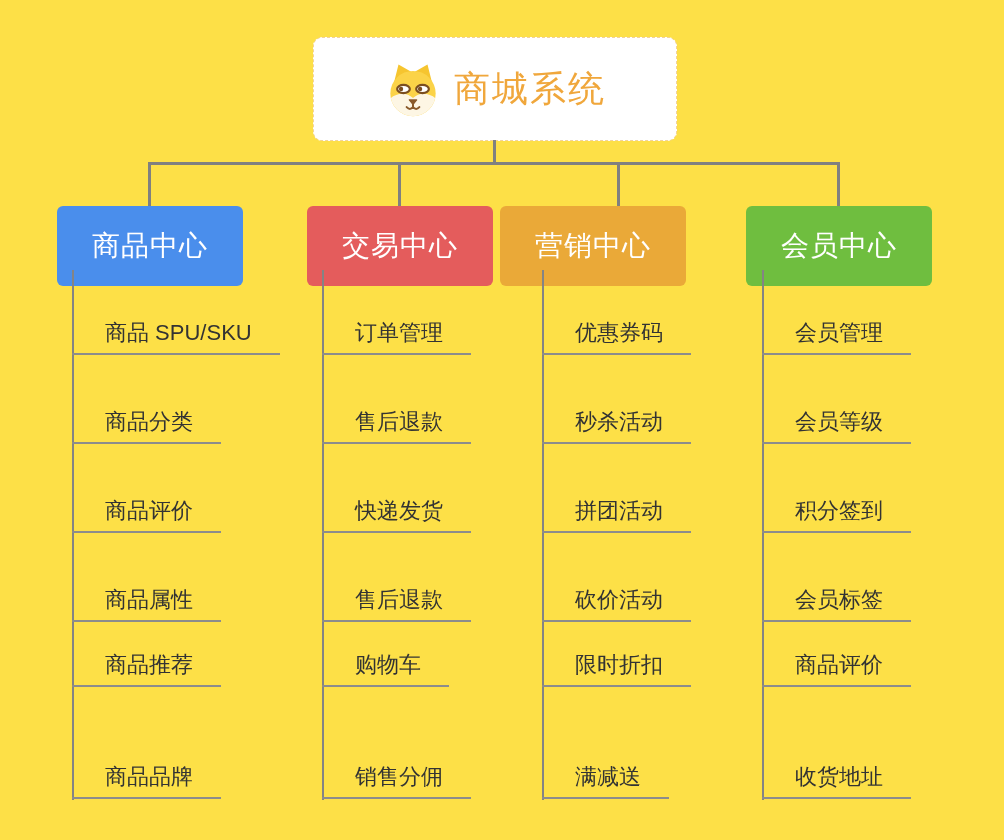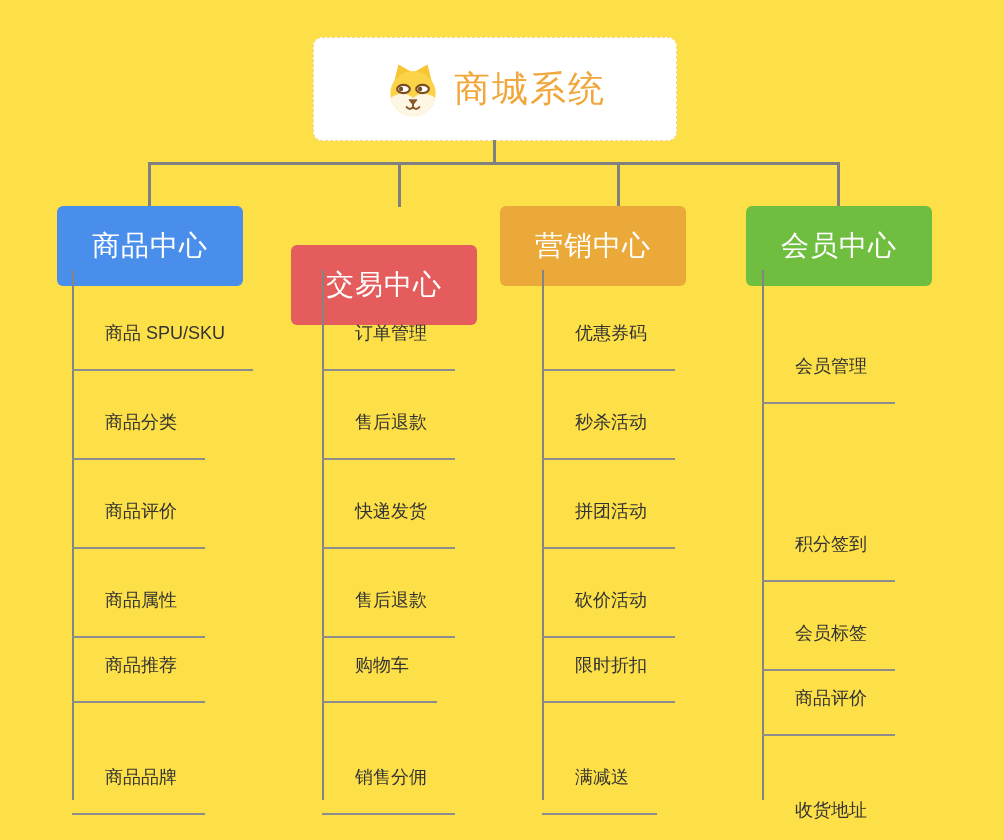--- a/index.html
+++ b/index.html
@@ -43,34 +43,34 @@
   .branch-node{
     position:absolute;
     top:206px;width:186px;height:80px;
     border-radius:6px;
     display:flex;align-items:center;justify-content:center;
     color:#ffffff;
     font-size:28px;
     letter-spacing:1px;
   }
   .b0{left:57px;background:#4a8eec;}
-  .b1{left:291px;background:#e45c5c;margin-top:39px;}
+  .b1{left:307px;background:#e45c5c;}
   .b2{left:500px;background:#eaa938;}
   .b3{left:746px;background:#6fbe3f;}
   
   .leaf{
     position:absolute;
-    font-size:18px;
+    font-size:22px;
     line-height:30px;
     color:#333333;
     white-space:nowrap;
-    padding:0 28px 21px 33px;
+    padding:0 28px 5px 33px;
     border-bottom:2px solid #8c8c8c;
   }
-  .c0{left:72px;} .c1{left:322px;} .c2{left:542px;} .c3{left:762px;margin-top:33px;}
+  .c0{left:72px;} .c1{left:322px;} .c2{left:542px;} .c3{left:762px;}
   .r0{top:318px;} .r1{top:407px;} .r2{top:496px;} .r3{top:585px;} .r4{top:650px;} .r5{top:762px;}
 </style>
 </head>
 <body>
 
 <div class="canvas">
 
   <div class="root-node">
     <span class="dog-icon">
       <svg viewBox="0 0 64 64" width="58" height="58" aria-hidden="true">
@@ -132,18 +132,19 @@
   <div class="leaf c1 r5">销售分佣</div>
 
   <div class="leaf c2 r0">优惠券码</div>
   <div class="leaf c2 r2">拼团活动</div>
   <div class="leaf c2 r1">秒杀活动</div>
   <div class="leaf c2 r3">砍价活动</div>
   <div class="leaf c2 r4">限时折扣</div>
   <div class="leaf c2 r5">满减送</div>
 
   <div class="leaf c3 r0">会员管理</div>
+  <div class="leaf c3 r1">会员等级</div>
   <div class="leaf c3 r2">积分签到</div>
   <div class="leaf c3 r3">会员标签</div>
   <div class="leaf c3 r4">商品评价</div>
   <div class="leaf c3 r5">收货地址</div>
 
 </div>
 
 </body></html>

